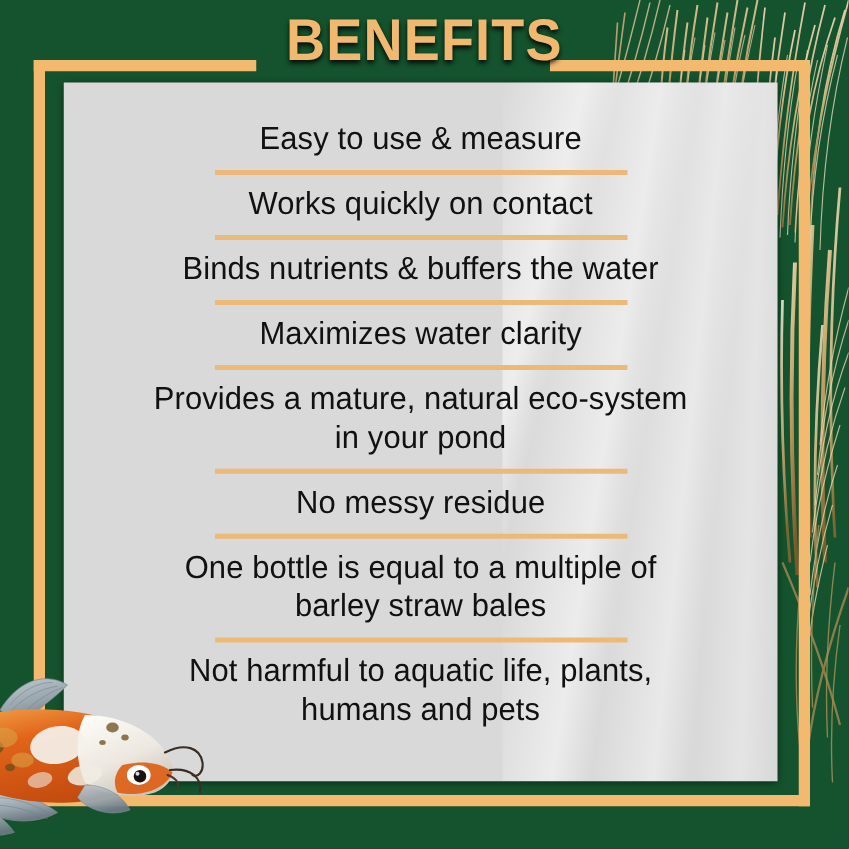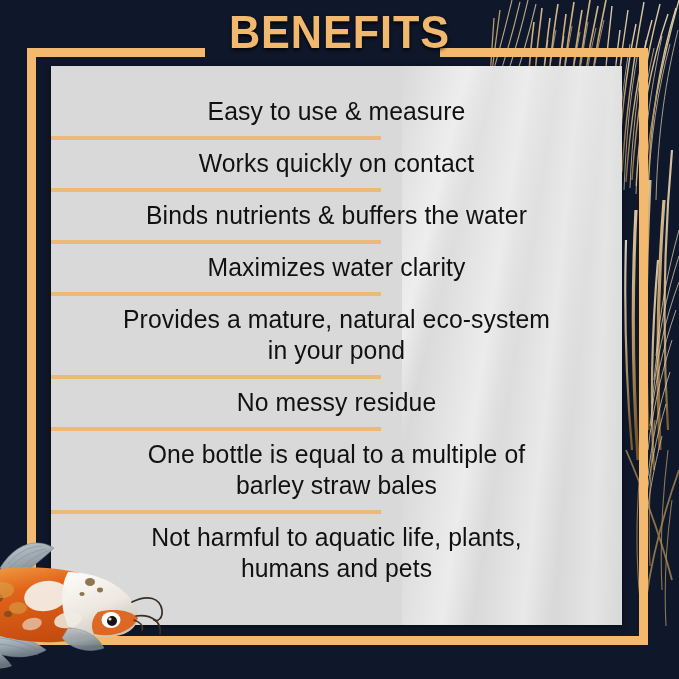--- a/index.html
+++ b/index.html
@@ -3,21 +3,21 @@
 <meta charset="utf-8">
 <style>
   html,body{margin:0;padding:0;}
   body{
     width:679px;height:679px;overflow:hidden;
     background:#000;
     font-family:"Liberation Sans","DejaVu Sans",sans-serif;
   }
   .poster{
     position:relative;width:679px;height:679px;
-    background:#0f172a;overflow:hidden;
+    background:#14532d;overflow:hidden;
   }
 
   
   .straw-layer{position:absolute;inset:0;pointer-events:none;}
 
   
   .frame{
     position:absolute;left:27px;top:48px;width:621px;height:597px;
     box-sizing:border-box;
   }
@@ -55,21 +55,21 @@
       linear-gradient(104deg,rgba(255,255,255,0) 0%,rgba(255,255,255,.55) 18%,rgba(255,255,255,0) 26%),
       linear-gradient(99deg,rgba(255,255,255,0) 20%,rgba(255,255,255,.5) 40%,rgba(255,255,255,0) 50%),
       linear-gradient(96deg,rgba(255,255,255,0) 45%,rgba(255,255,255,.42) 62%,rgba(255,255,255,0) 72%),
       linear-gradient(92deg,rgba(255,255,255,0) 70%,rgba(255,255,255,.3) 84%,rgba(255,255,255,0) 95%);
     pointer-events:none;
   }
 
   
   .list{
     position:absolute;left:0;right:0;top:30px;
-    display:flex;flex-direction:column;
+    display:flex;flex-direction:column;align-items:center;
   }
   .benefit{
     width:100%;
     text-align:center;
     color:#111;
     font-family:"Liberation Sans Narrow","Liberation Sans",sans-serif;
     font-size:25.5px;
     line-height:31px;
     font-weight:normal;
     letter-spacing:.1px;

